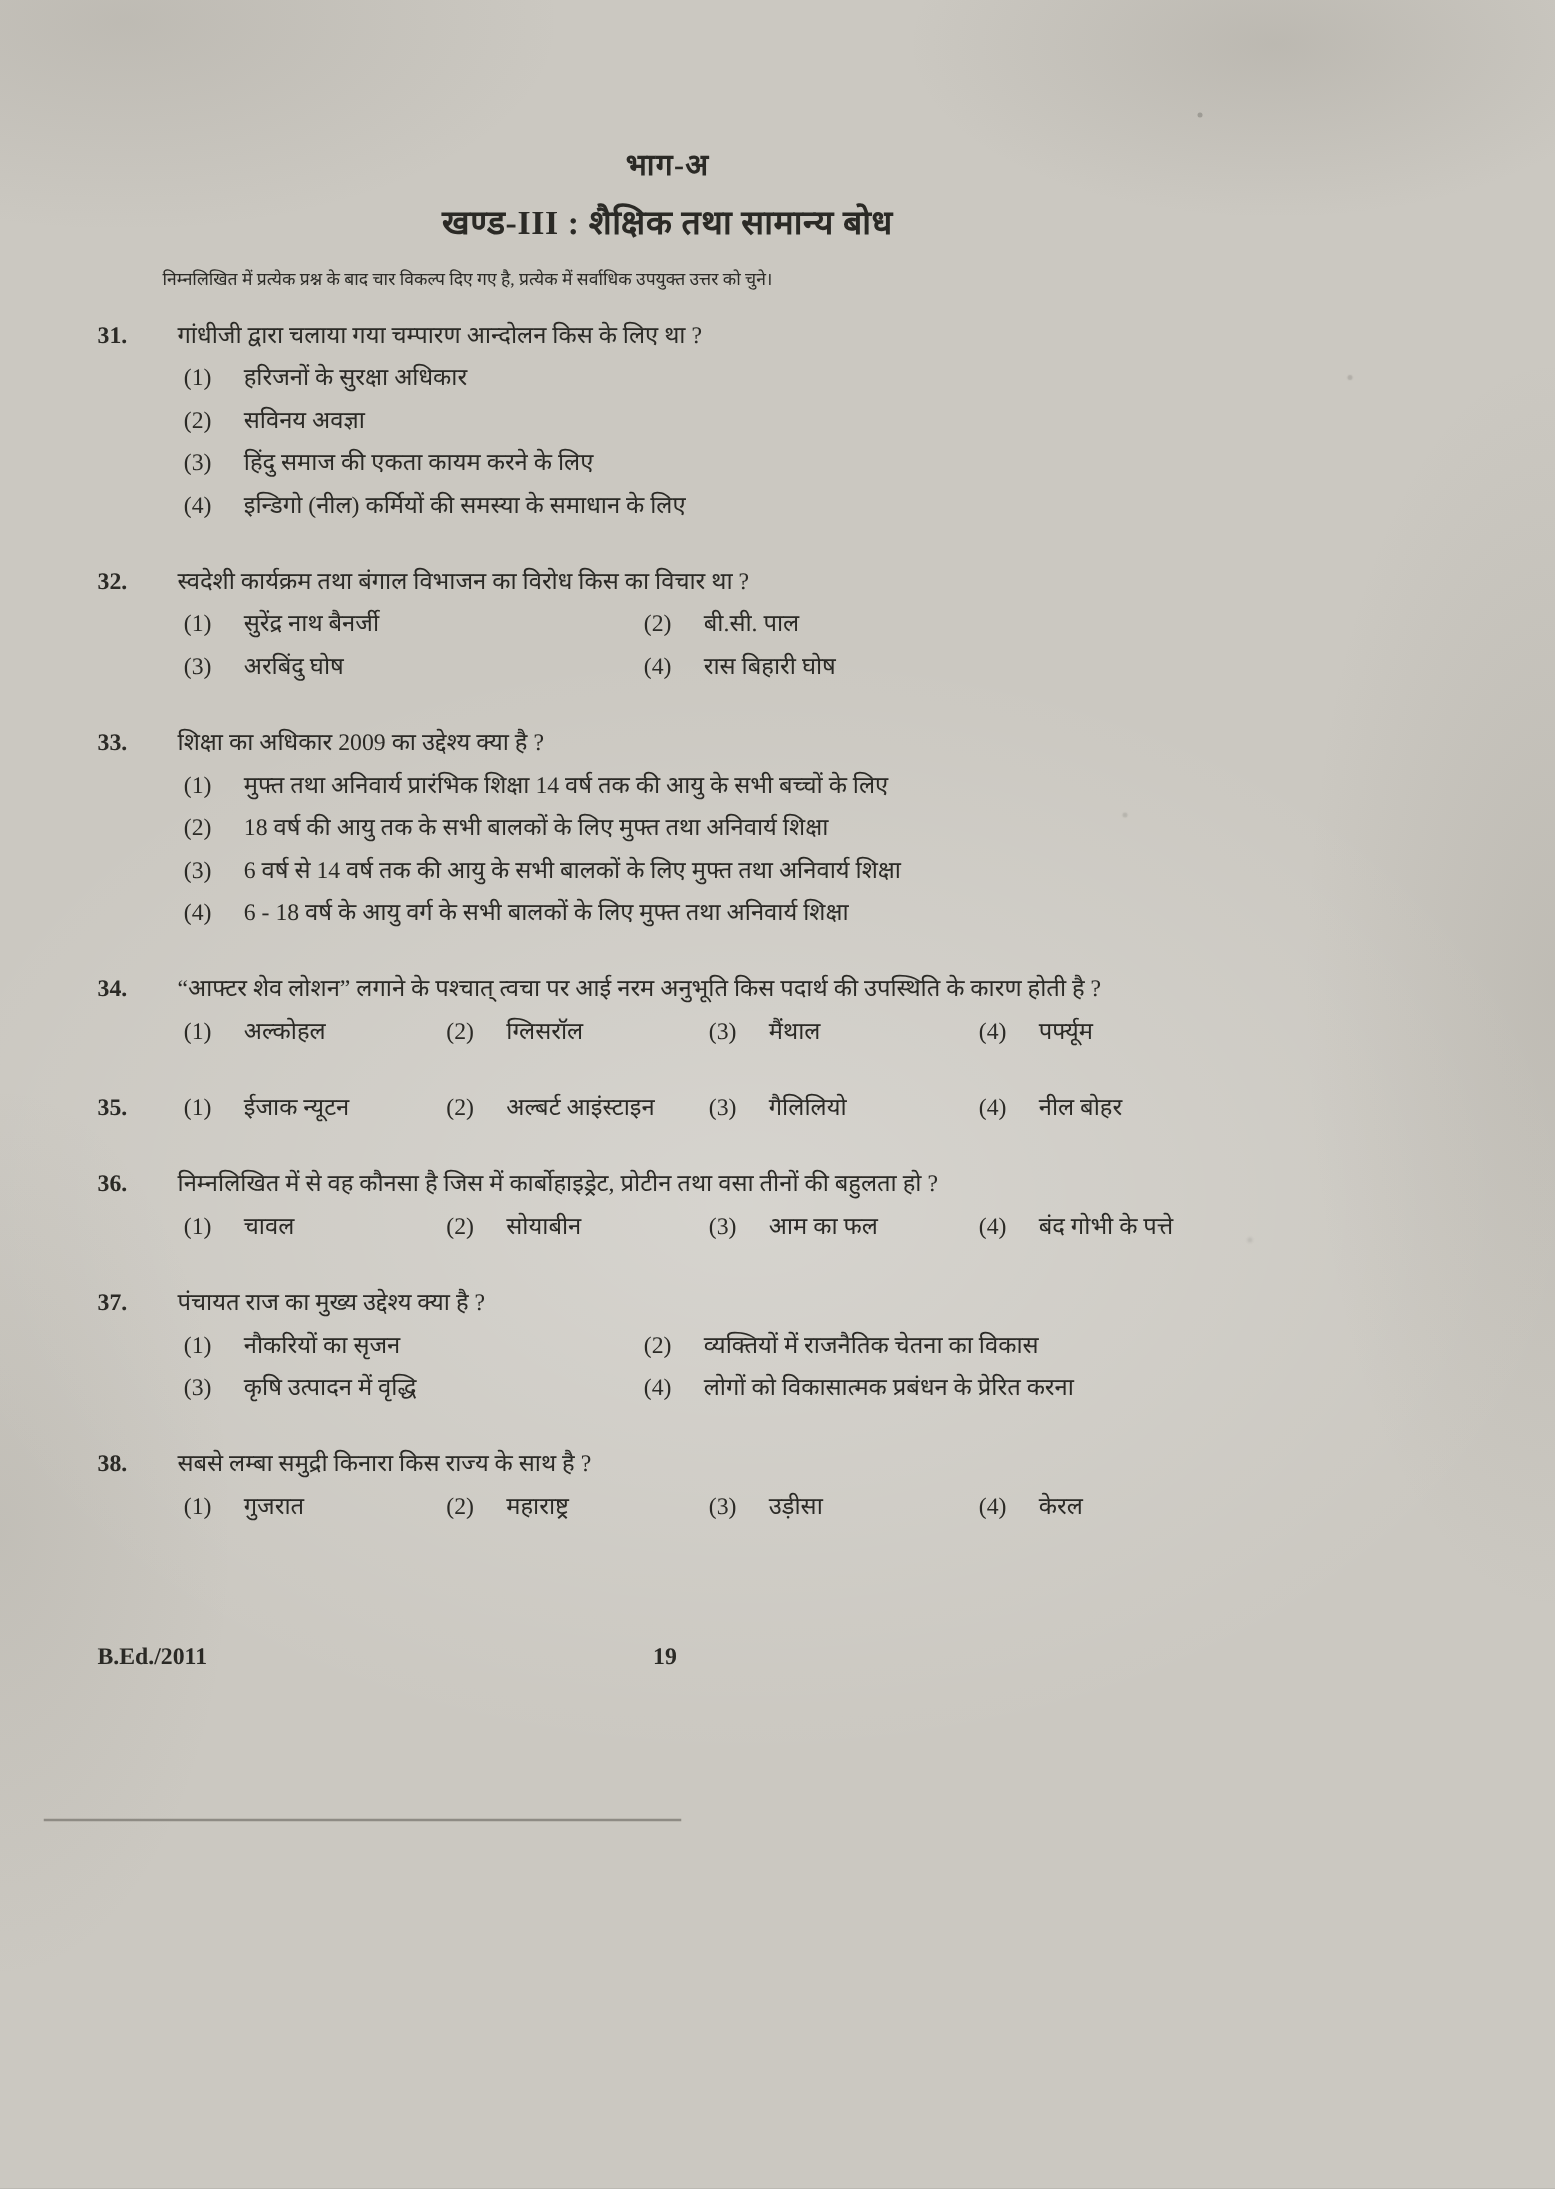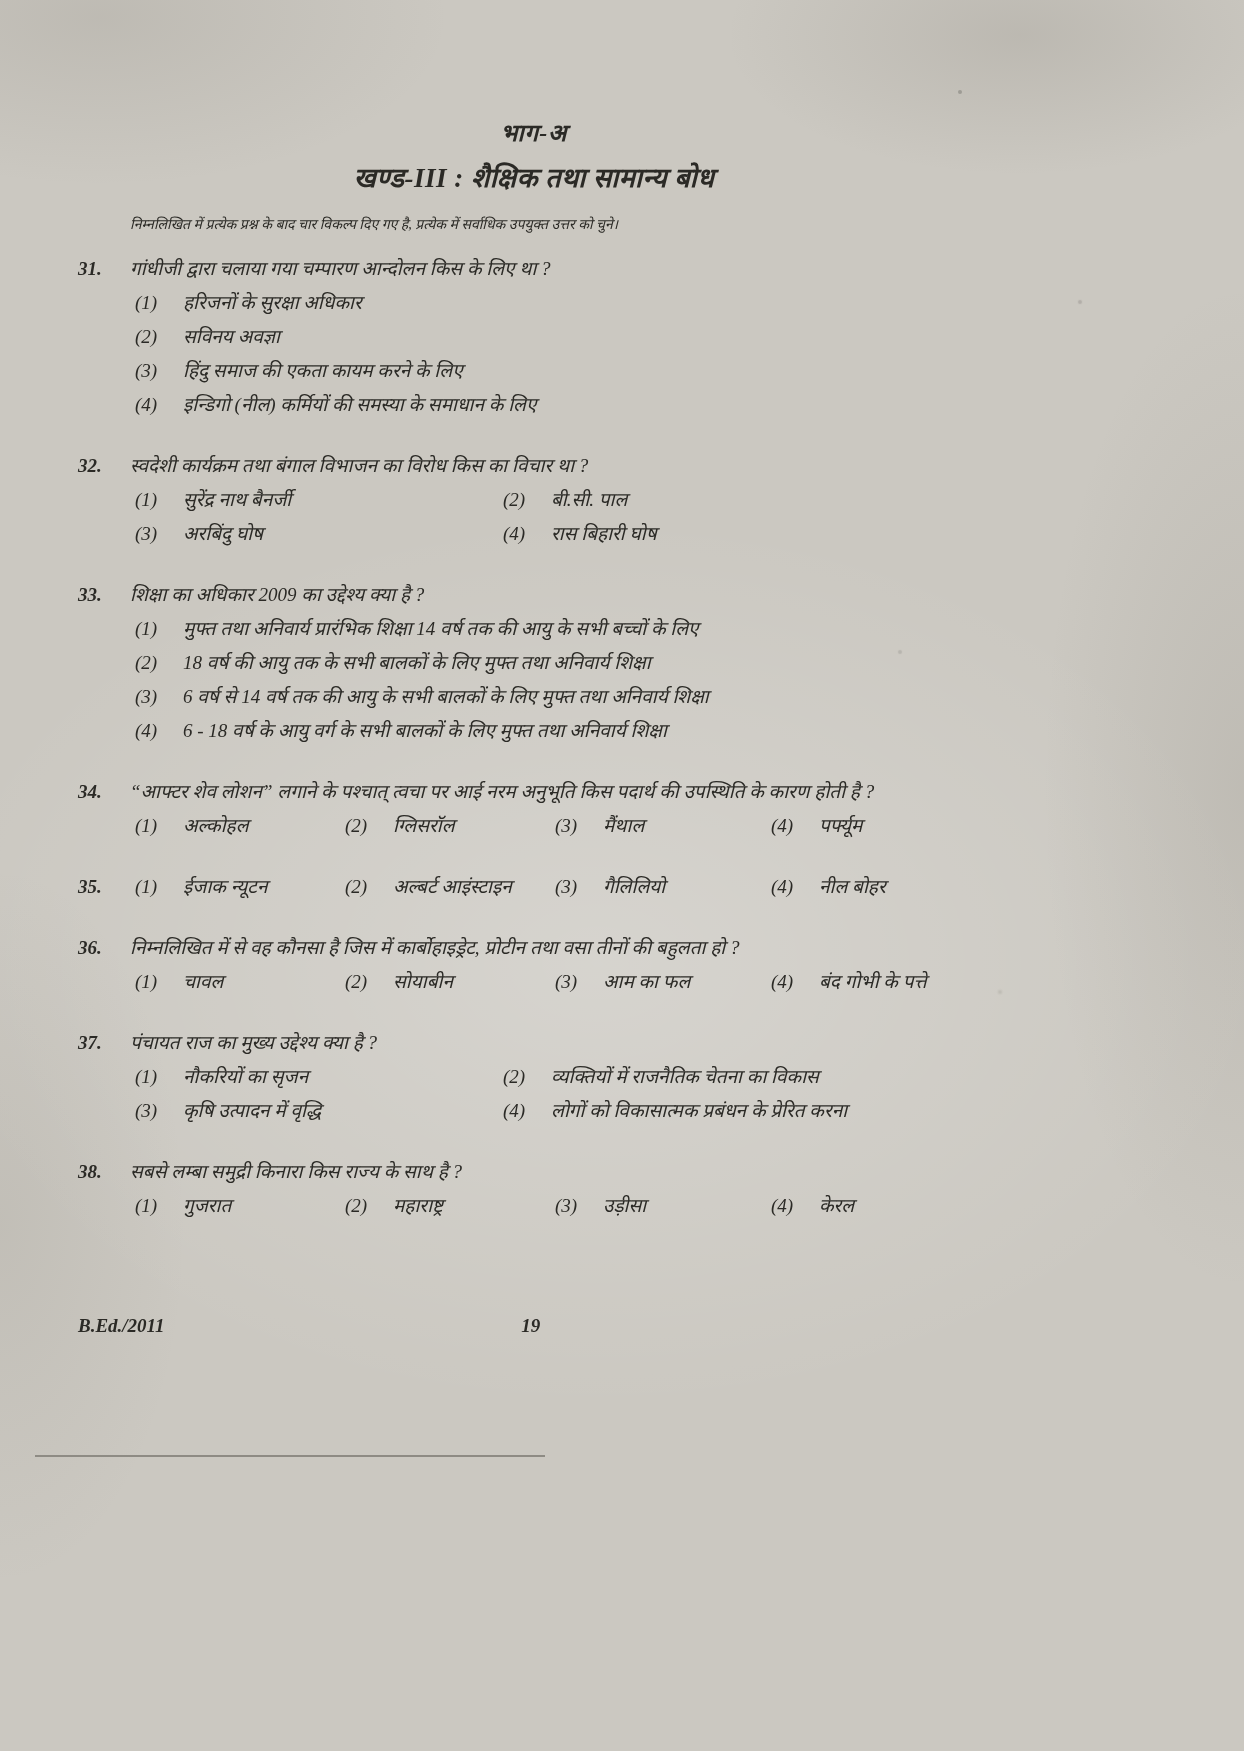--- a/index.html
+++ b/index.html
@@ -15,21 +15,20 @@
     overflow: hidden;
     color: #2b2a26;
     font-family: "Liberation Serif", "DejaVu Serif", serif;
     background:
       radial-gradient(ellipse 420px 200px at 82% 2%, rgba(110,105,95,.16), transparent 70%),
       radial-gradient(ellipse 500px 240px at 8% 1%, rgba(110,105,95,.14), transparent 70%),
       radial-gradient(ellipse 280px 700px at 100% 45%, rgba(110,105,95,.13), transparent 72%),
       radial-gradient(ellipse 260px 500px at 0% 70%, rgba(110,105,95,.10), transparent 72%),
       radial-gradient(ellipse 900px 600px at 48% 55%, rgba(255,255,255,.22), transparent 75%),
       #cbc8c1;
-    font-style: italic;
   }
   .speck {
     position: absolute;
     width: 4px; height: 4px;
     border-radius: 50%;
     background: rgba(90,88,82,.35);
     box-shadow: 120px 210px 1px rgba(90,88,82,.22),
                 -60px 560px 1px rgba(90,88,82,.18),
                 40px 900px 2px rgba(90,88,82,.15);
   }
@@ -60,20 +59,21 @@
   .instructions {
     margin: 0 0 14px 52px;
     font-size: 14px;
     line-height: 26px;
   }
   .question {
     display: grid;
     grid-template-columns: 52px 1fr;
     margin-bottom: 27px;
     font-size: 19px;
+    gap: 12px;
   }
   .q-number {
     font-weight: bold;
     line-height: 34px;
   }
   .q-text {
     line-height: 34px;
   }
   .q-options {
     display: grid;

